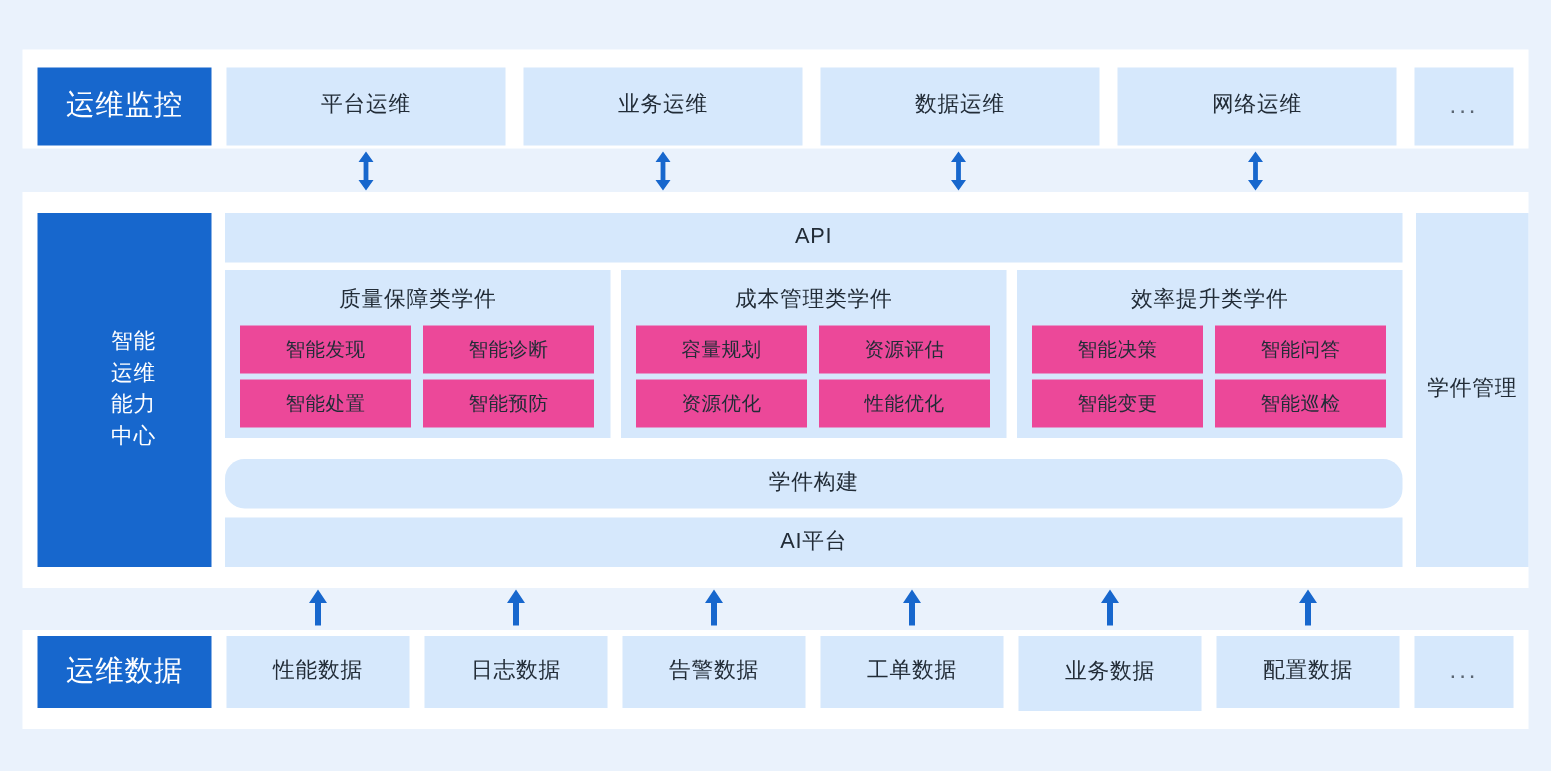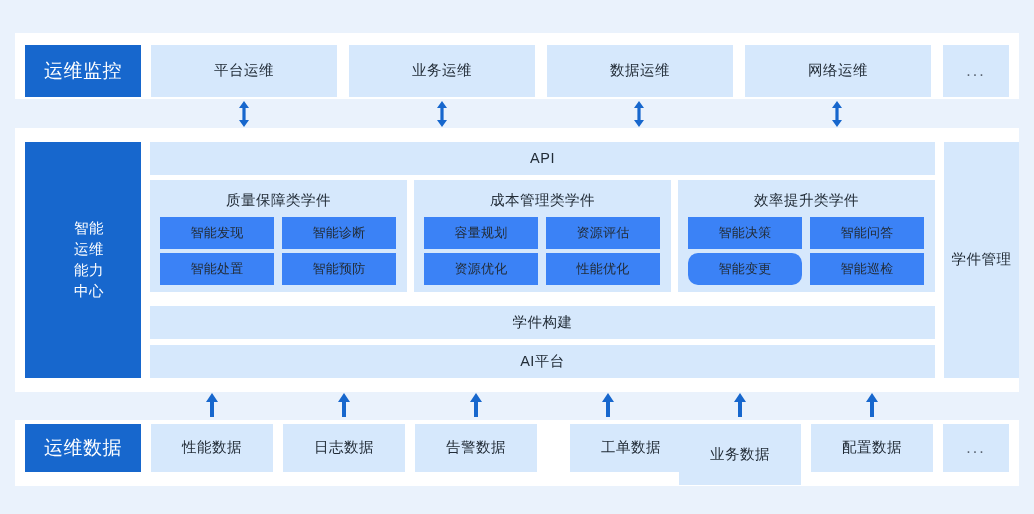--- a/index.html
+++ b/index.html
@@ -47,21 +47,21 @@
     background: #1767cd;
     color: #ffffff;
     font-size: 19px;
   }
   .cell.dots {
     font-size: 16px;
     color: #5b6673;
     letter-spacing: 2px;
   }
   .cell.leaf {
-    background: #3b82f6;
+    background: #ec4899;
     font-size: 13px;
     letter-spacing: .3px;
   }
   .cell.group {
     background: #d6e8fc;
     display: block;
   }
   .group-title {
     position: absolute;
     left: 0;
@@ -154,25 +154,25 @@
     <div class="cell leaf" style="left:10px;  top:37px; width:114px; height:32px;">容量规划</div>
     <div class="cell leaf" style="left:132px; top:37px; width:114px; height:32px;">资源评估</div>
     <div class="cell leaf" style="left:10px;  top:73px; width:114px; height:32px;">资源优化</div>
     <div class="cell leaf" style="left:132px; top:73px; width:114px; height:32px;">性能优化</div>
   </div>
 
   <div class="cell group" style="left:678px; top:180px; width:257px; height:112px;">
     <div class="group-title">效率提升类学件</div>
     <div class="cell leaf" style="left:10px;  top:37px; width:114px; height:32px;text-align:center;">智能决策</div>
     <div class="cell leaf" style="left:132px; top:37px; width:114px; height:32px;">智能问答</div>
-    <div class="cell leaf" style="left:10px;  top:73px; width:114px; height:32px;border-radius:10px;">智能变更</div>
+    <div class="cell leaf" style="left:10px;  top:73px; width:114px; height:32px;">智能变更</div>
     <div class="cell leaf" style="left:132px; top:73px; width:114px; height:32px;">智能巡检</div>
   </div>
 
-  <div class="cell bar" style="left:150px; top:306px; width:785px; height:33px;">学件构建</div>
+  <div class="cell bar" style="left:150px; top:306px; width:785px; height:33px;border-radius:13px;">学件构建</div>
 
   <div class="cell bar" style="left:150px; top:345px; width:785px; height:33px;">AI平台</div>
 
   <div class="cell vstack2" style="left:944px; top:142px; width:75px; height:236px;">
     <span>学件</span>
     <span>管理</span>
   </div>
 
   <div class="arrow" style="left:202px; top:392px;">
     <svg width="20" height="26" viewBox="0 0 20 26">
@@ -205,18 +205,18 @@
     </svg>
   </div>
 
   <div class="band" id="band-bottom"></div>
 
   <div class="cell accent" style="left:25px;  top:424px; width:116px; height:48px;">运维数据</div>
 
   <div class="cell" style="left:151px; top:424px; width:122px; height:48px;">性能数据</div>
   <div class="cell" style="left:283px; top:424px; width:122px; height:48px;">日志数据</div>
   <div class="cell" style="left:415px; top:424px; width:122px; height:48px;">告警数据</div>
-  <div class="cell" style="left:547px; top:424px; width:122px; height:48px;margin-left:23px;">工单数据</div>
-  <div class="cell" style="left:679px; top:424px; width:122px; height:61px;">业务数据</div>
+  <div class="cell" style="left:547px; top:424px; width:122px; height:48px;">工单数据</div>
+  <div class="cell" style="left:679px; top:424px; width:122px; height:50px;">业务数据</div>
   <div class="cell" style="left:811px; top:424px; width:122px; height:48px;">配置数据</div>
   <div class="cell dots" style="left:943px; top:424px; width:66px; height:48px;">...</div>
 
 </div>
 
 </body></html>

